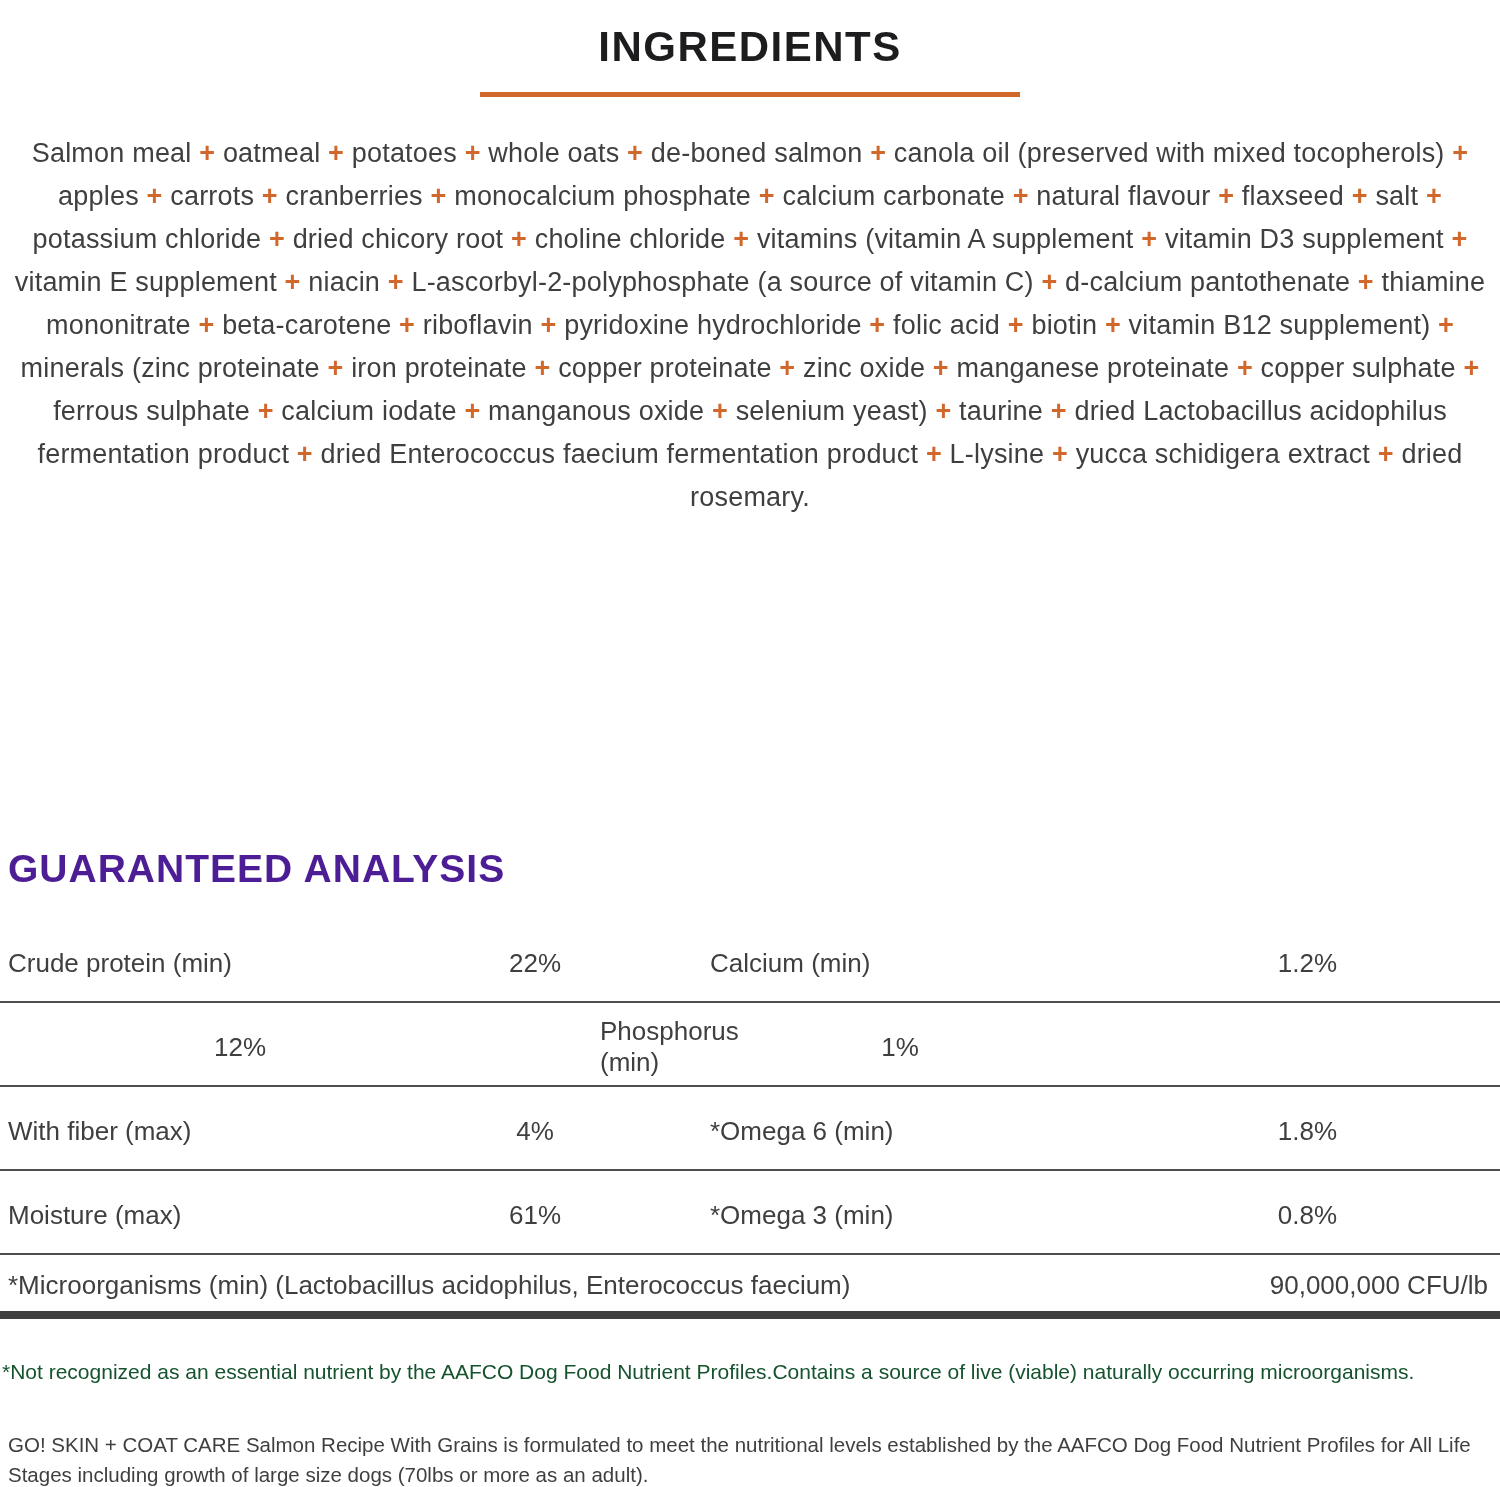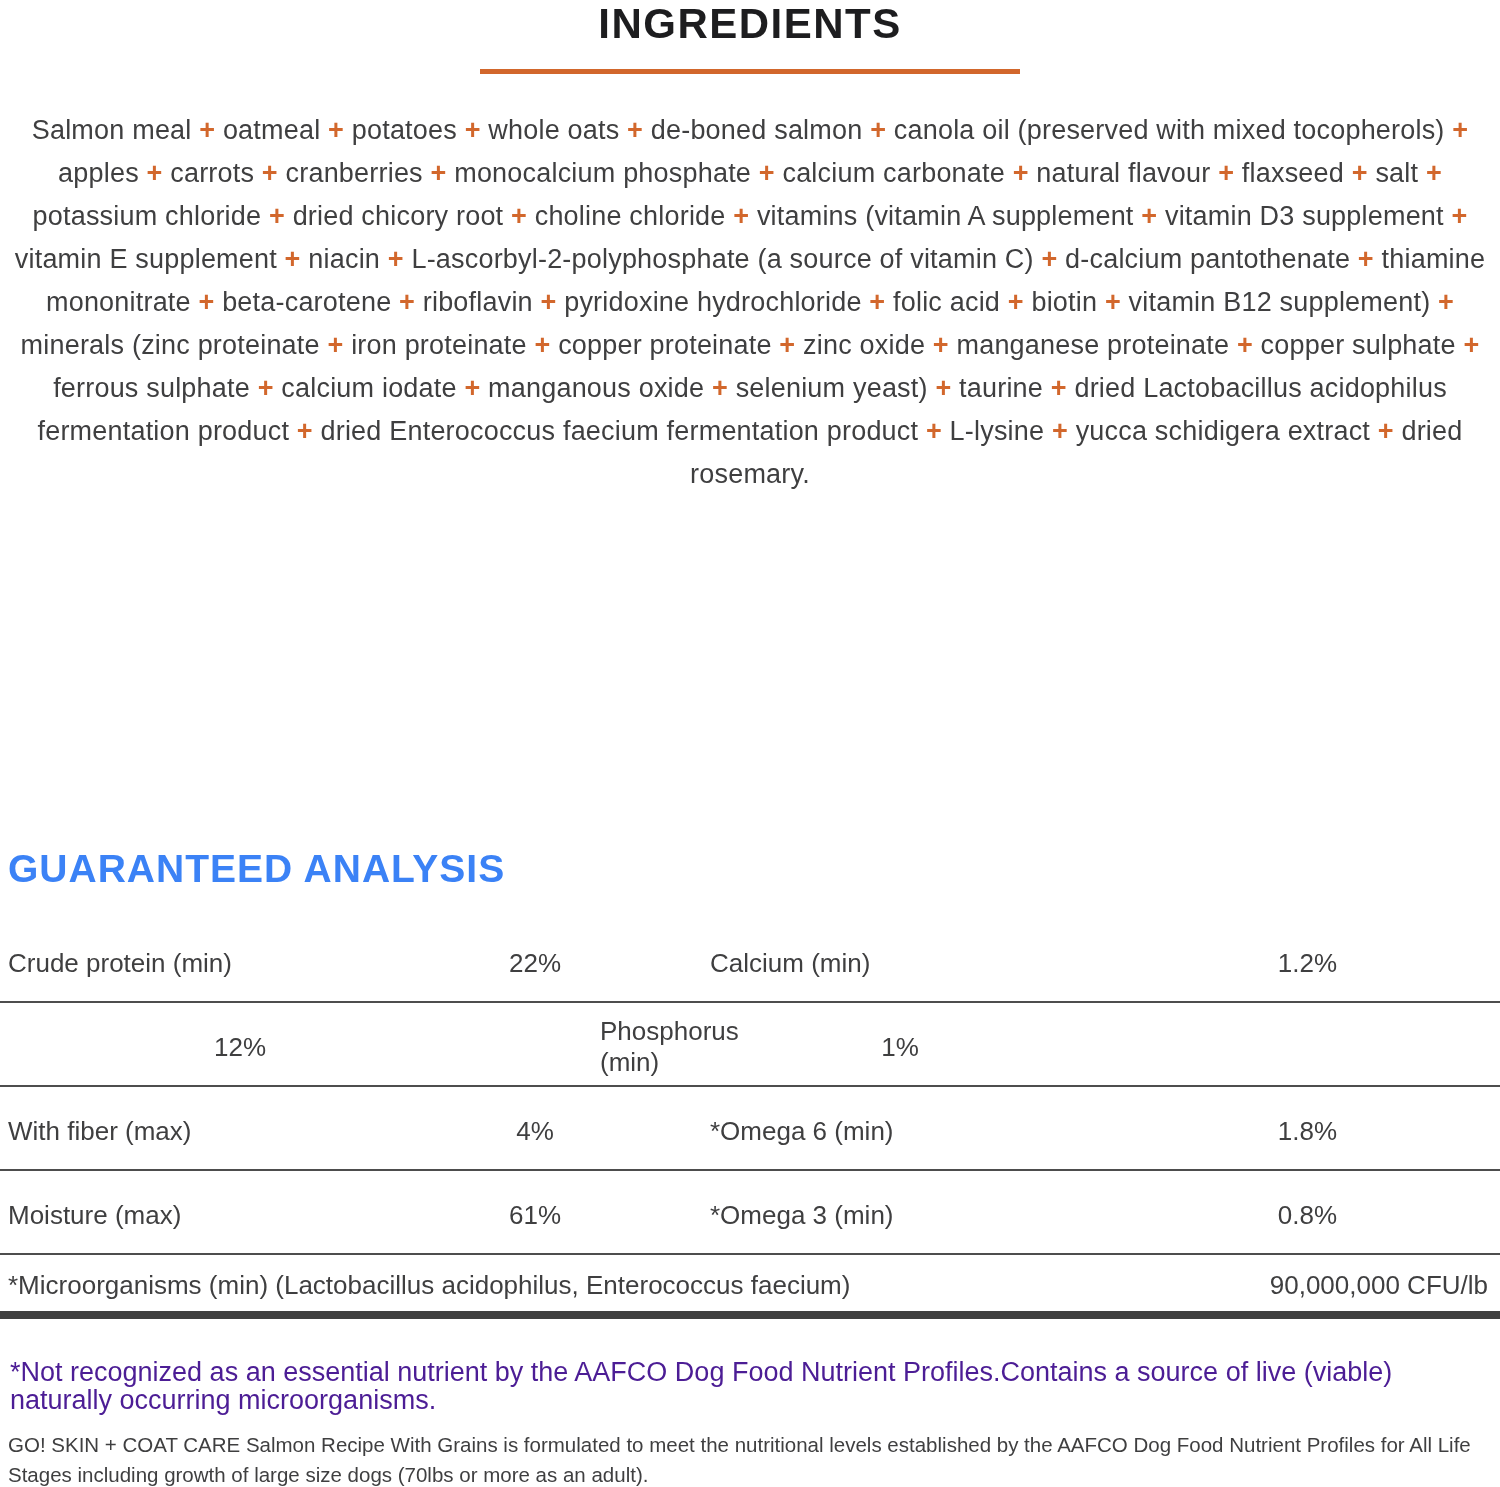--- a/index.html
+++ b/index.html
@@ -14,20 +14,21 @@
     -webkit-font-smoothing: antialiased;
   }
   .ingredients-title {
     padding-top: 3px;
     text-align: center;
     font-size: 42px;
     line-height: 1.0;
     font-weight: bold;
     letter-spacing: 1.5px;
     color: #1d1d1f;
+    margin-top: 23px;
   }
   .title-rule {
     width: 540px;
     height: 5px;
     background: #d2672c;
     margin: 24px auto 0 auto;
   }
   .ingredients-text {
     margin: 35px auto 0 auto;
     width: 1492px;
@@ -43,21 +44,21 @@
     font-weight: 600;
   }
   .ga-title {
     position: absolute;
     left: 8px;
     top: 849px;
     font-size: 39px;
     line-height: 1.0;
     font-weight: bold;
     letter-spacing: 1px;
-    color: #3b82f6;
+    color: #4c1d95;
   }
   .ga-table {
     position: absolute;
     left: 0;
     top: 919px;
     width: 1500px;
     font-size: 26px;
     font-weight: 300;
     color: #3f3f40;
   }
@@ -78,27 +79,27 @@
     justify-content: space-between;
     align-items: center;
     height: 64px;
     border-bottom: 8px solid #404040;
     padding-top: 4px;
   }
   .ga-row-wide .wl { padding-left: 8px; }
   .ga-row-wide .wv { padding-right: 12px; }
   .footnote-1 {
     position: absolute;
-    left: 10px;
+    left: 2px;
     top: 1358px;
     width: 1484px;
-    font-size: 27px;
+    font-size: 21px;
     font-weight: 300;
     line-height: 28px;
-    color: #4c1d95;
+    color: #14532d;
   }
   .footnote-2 {
     position: absolute;
     left: 8px;
     top: 1430px;
     width: 1478px;
     font-size: 20.5px;
     font-weight: 300;
     line-height: 30px;
     color: #3f3f40;

